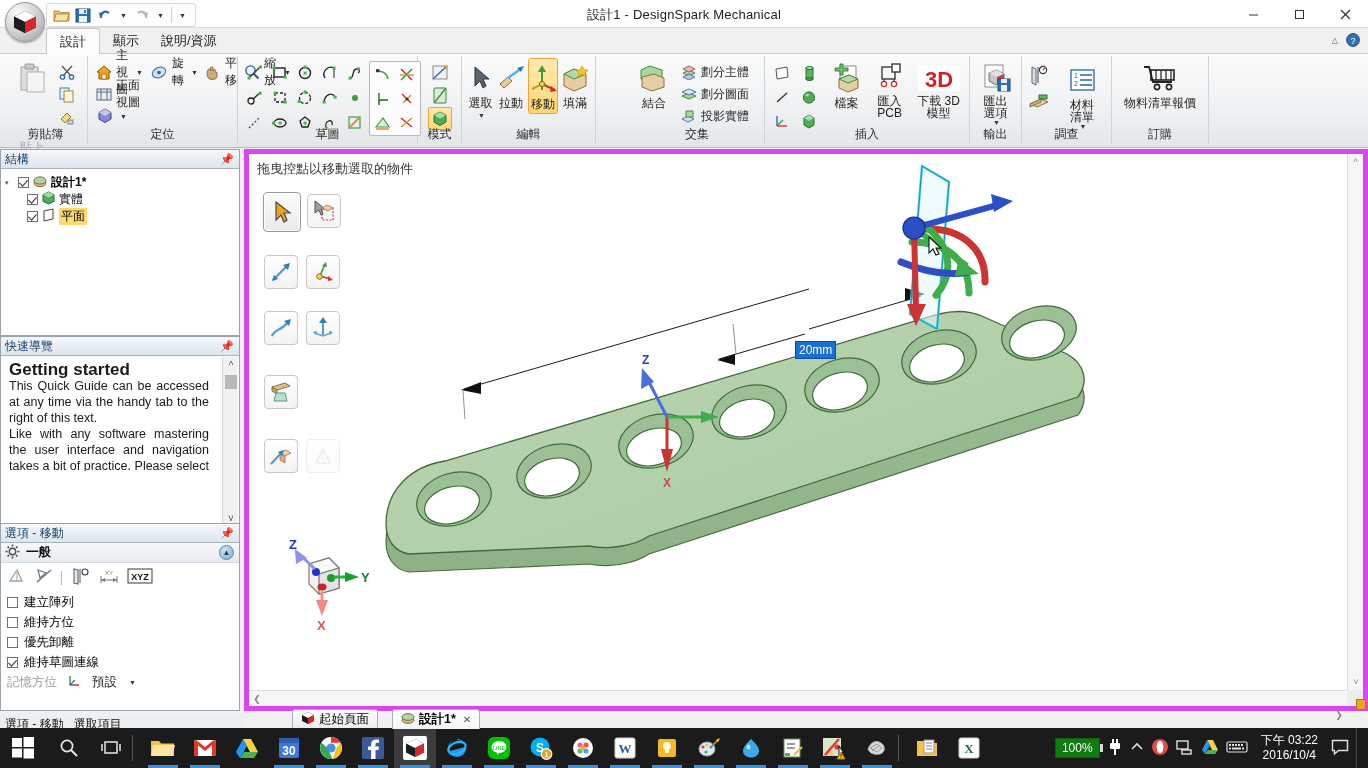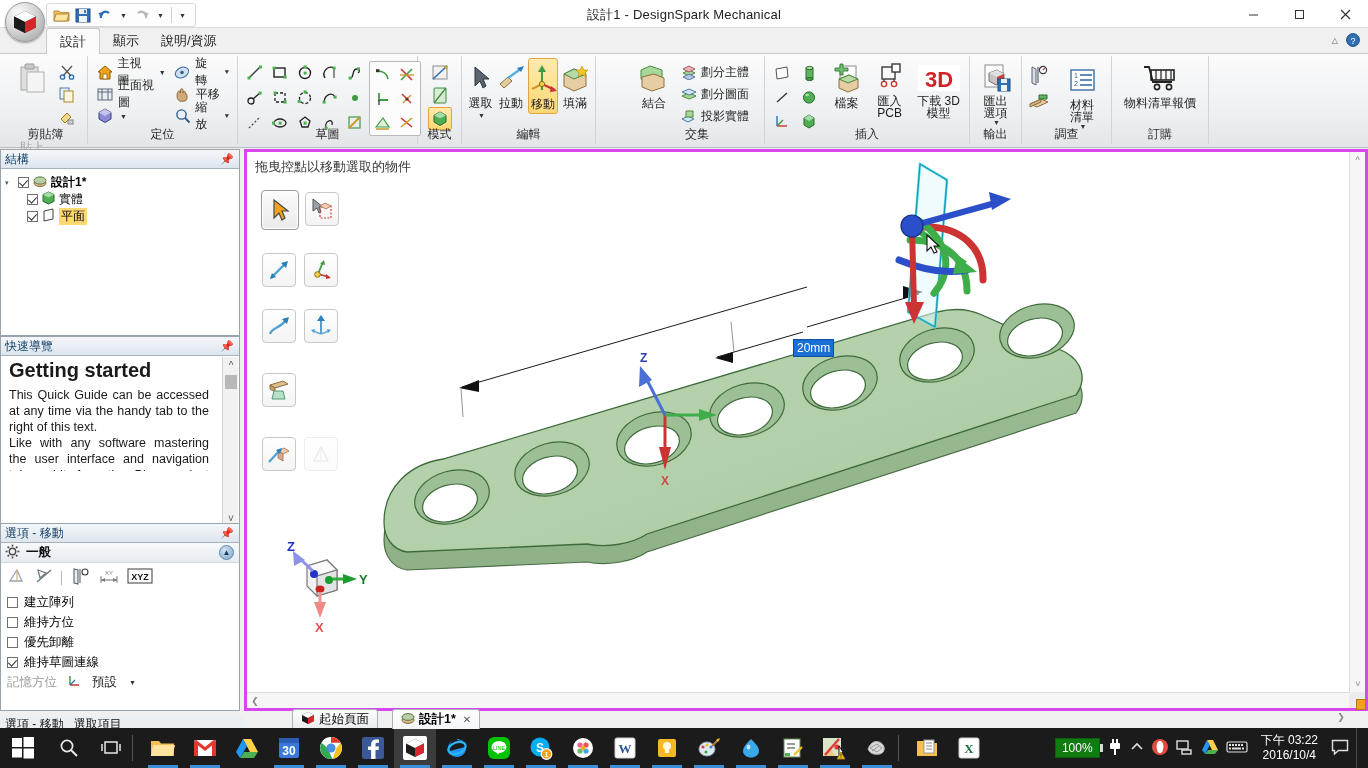--- a/index.html
+++ b/index.html
@@ -108,21 +108,21 @@
          position:relative; flex:none;}
   .cbx.on::after {
     content:""; position:absolute; left:2px; top:0px; width:4px; height:7px;
     border:solid #333; border-width:0 1.6px 1.6px 0; transform:rotate(42deg);
   }
   .tri { font-size:7px; color:#555; width:9px; }
   .hl-yellow { background:#fcd971; padding:0 2px; }
 
   
   .qg-body { padding:6px 8px 2px 8px; font-size:12.5px; color:#1a1a1a; line-height:16px; }
-  .qg-title { font-size:20px; font-weight:bold; margin-bottom:9px; }
+  .qg-title { font-size:17px; font-weight:bold; margin-bottom:0; }
   .qg-scroll { position:absolute; right:1px; top:20px; width:16px; bottom:36px;
                background:#f1f1f1; border-left:1px solid #d5d5d5; }
   .qg-arrow { width:16px; height:17px; display:flex; align-items:center; justify-content:center;
               font-size:10px; color:#555; }
   .qg-thumb { position:absolute; top:18px; left:2px; width:12px; height:14px; background:#b8b8b8; }
   .qg-hnav { position:absolute; left:1px; right:1px; bottom:18px; height:17px;
              background:#f4f4f4; border-top:1px solid #dadada; display:flex; align-items:center;
              justify-content:space-between; padding:0 4px; }
   .qg-hthumb { width:55px; height:13px; background:#cfcfcf; }
   .tabstrip { position:absolute; left:0; right:0; bottom:0; height:18px;
@@ -135,21 +135,21 @@
              background:linear-gradient(to bottom,#f7f9fb,#e6ebf0); border-bottom:1px solid #d3d9de;
              font-size:12.5px; color:#111; position:relative;}
   .chevup { position:absolute; right:5px; top:2px; width:15px; height:15px; border-radius:50%;
             background:radial-gradient(circle at 35% 30%,#cfe0f0,#7fa8cd); border:1px solid #5d87ad;
             display:flex; align-items:center; justify-content:center; font-size:8px; color:#123a5e;}
   .opt-icons { display:flex; align-items:center; gap:7px; padding:4px 0 4px 6px; }
   .opt-row { display:flex; align-items:center; gap:6px; height:20px; padding-left:6px; font-size:12.5px; }
   .opt-row.dim { color:#9b9b9b; }
 
   
-  .viewport { position:absolute; background:#fff; border:3px solid #d946ef; }
+  .viewport { position:absolute; background:#fff; border:5px solid #d946ef; }
   .vp-hint { position:absolute; left:8px; top:6px; font-size:13px; color:#3a3a3a; }
   .mini-btn {
     position:absolute; width:38px; height:40px; border:1px solid #c8c8c8; border-radius:4px;
     background:linear-gradient(to bottom,#ffffff,#f3f3f3);
     display:flex; align-items:center; justify-content:center;
   }
   .mini-btn.sel { border:1px solid #9a9a9a; background:linear-gradient(to bottom,#fbfbfb,#eaeaea);
                   box-shadow: inset 0 0 0 1px #fff; }
   .mini-btn.dis { opacity:.32; }
   .sb-v { position:absolute; right:0; top:0; width:16px; bottom:16px; background:#f6f6f6; border-left:1px solid #dcdcdc; }
@@ -336,21 +336,21 @@
           <div class="smallrow">
             <span class="si">
               <svg width="16" height="16" viewBox="0 0 16 16">
                 <polygon points="8,1 14,4.5 14,11 8,14.5 2,11 2,4.5" fill="#8a8ad4" stroke="#3c3c8a"></polygon>
                 <polygon points="8,1 14,4.5 8,8 2,4.5" fill="#c5c5ec"></polygon>
               </svg>
             </span>
             <span class="caret">▼</span>
           </div>
         </div>
-        <div style="display:flex;flex-direction:column;font-family:Liberation Mono, monospace;">
+        <div style="display:flex;flex-direction:row;">
           <div class="smallrow">
             <span class="si">
               <svg width="17" height="15" viewBox="0 0 17 15">
                 <ellipse cx="8" cy="7.5" rx="7" ry="5" fill="#cfe0f0" stroke="#3b6e9e" transform="rotate(-25 8 7.5)"></ellipse>
                 <circle cx="8" cy="7.5" r="1.8" fill="#39618b"></circle>
               </svg>
             </span>
             <span>旋轉</span>
             <span class="caret">▼</span>
           </div>

